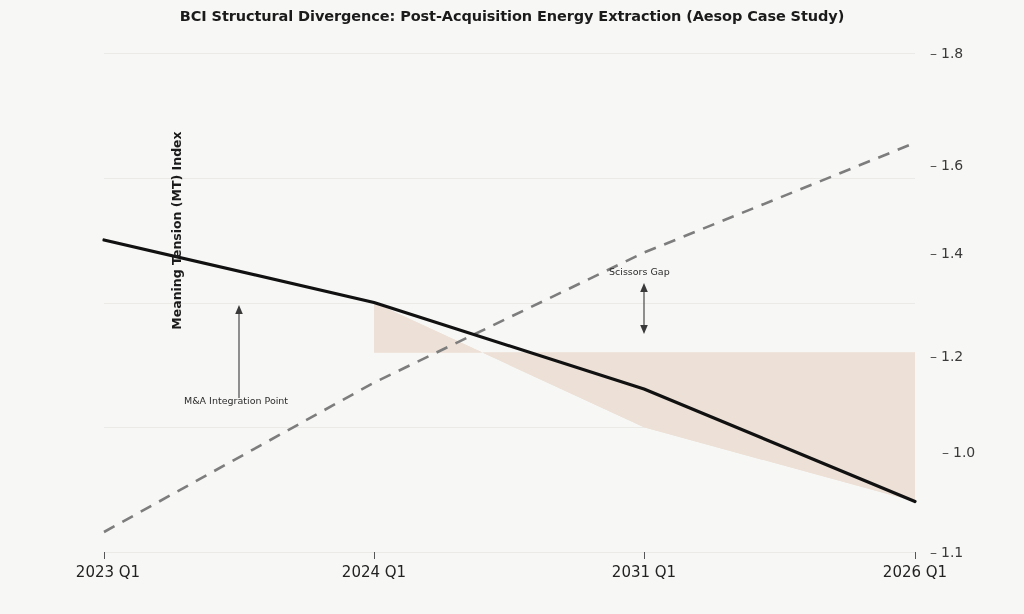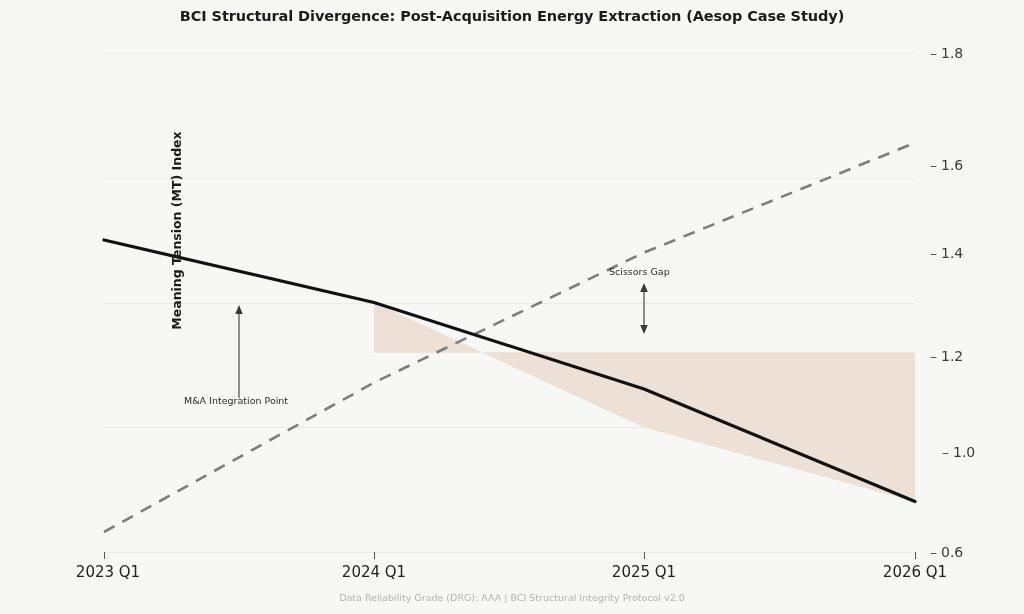--- a/index.html
+++ b/index.html
@@ -73,30 +73,30 @@
     <div class="gridline" style="top:124.75px;"></div>
     <div class="gridline" style="top:249.5px;"></div>
     <div class="gridline" style="top:374.25px;"></div>
     <div class="gridline" style="top:499px;"></div>
 
     <div class="ytick-right" style="top:0px;"><span class="dash">–</span><span>1.8</span></div>
     <div class="ytick-right" style="top:99.8px;margin-top:12px;"><span class="dash">–</span><span>1.6</span></div>
     <div class="ytick-right" style="top:199.6px;"><span class="dash">–</span><span>1.4</span></div>
     <div class="ytick-right" style="top:283px;margin-top:20px;"><span class="dash">–</span><span>1.2</span></div>
     <div class="ytick-right" style="top:399.2px;margin-left:12px;"><span class="dash">–</span><span>1.0</span></div>
-    <div class="ytick-right" style="top:499px;"><span class="dash">–</span><span>0.6</span></div>
+    <div class="ytick-right" style="top:499px;"><span class="dash">–</span><span>1.1</span></div>
 
     <div class="xtickmark" style="left:0px;"></div>
     <div class="xtickmark" style="left:270px;"></div>
     <div class="xtickmark" style="left:540px;"></div>
     <div class="xtickmark" style="left:811px;"></div>
 
     <div class="xtick-label" style="left:4px;">2023 Q1</div>
     <div class="xtick-label" style="left:270px;">2024 Q1</div>
-    <div class="xtick-label" style="left:540px;">2025 Q1</div>
+    <div class="xtick-label" style="left:540px;">2031 Q1</div>
     <div class="xtick-label" style="left:811px;">2026 Q1</div>
 
     <svg class="svg-layer" viewBox="0 0 811 499" preserveAspectRatio="none">
 
       <path fill="#ede0d6" stroke="none" d="M 270,249.5 L 540,374.25 L 540,299.4 L 811,299.4 L 811,448.5 L 540,374.25 L 270,249.5 L 270,299.4 L 540,299.4 L 540,374.25 Z"></path>
       <path fill="#ede0d6" stroke="none" d="M 270,249.5 L 540,374.25 L 540,299.4 L 270,299.4 Z"></path>
       <path fill="#ede0d6" stroke="none" d="M 540,299.4 L 811,299.4 L 811,448.5 L 540,374.25 Z"></path>
 
       <polyline fill="none" stroke="#7d7d7d" stroke-width="2.6" stroke-dasharray="12,9" stroke-linecap="butt" points="0,479 270,329.6 540,199.6 811,89.8"></polyline>
 
@@ -114,15 +114,14 @@
       </g>
     </svg>
 
     <div class="anno-text" style="left:80px;top:342px;">M&amp;A Integration Point</div>
     <div class="anno-text" style="left:505px;top:213px;">Scissors Gap</div>
 
     <div class="ylabel-left">Meaning Tension (MT) Index</div>
 
   </div>
 
-  <div class="footer">Data Reliability Grade (DRG): AAA | BCI Structural Integrity Protocol v2.0</div>
 
 </div>
 
 </body></html>

